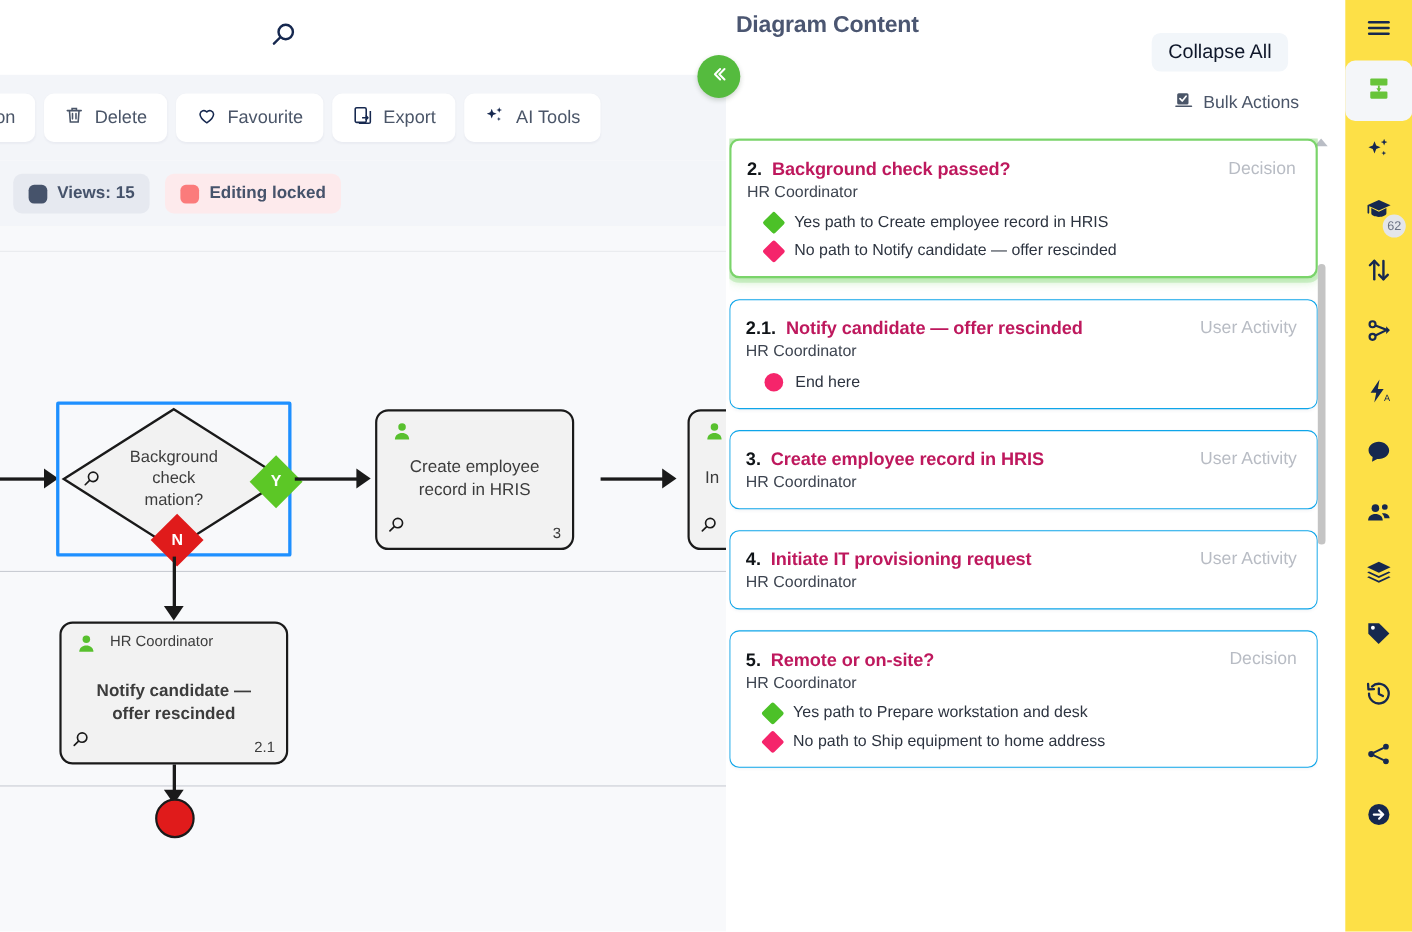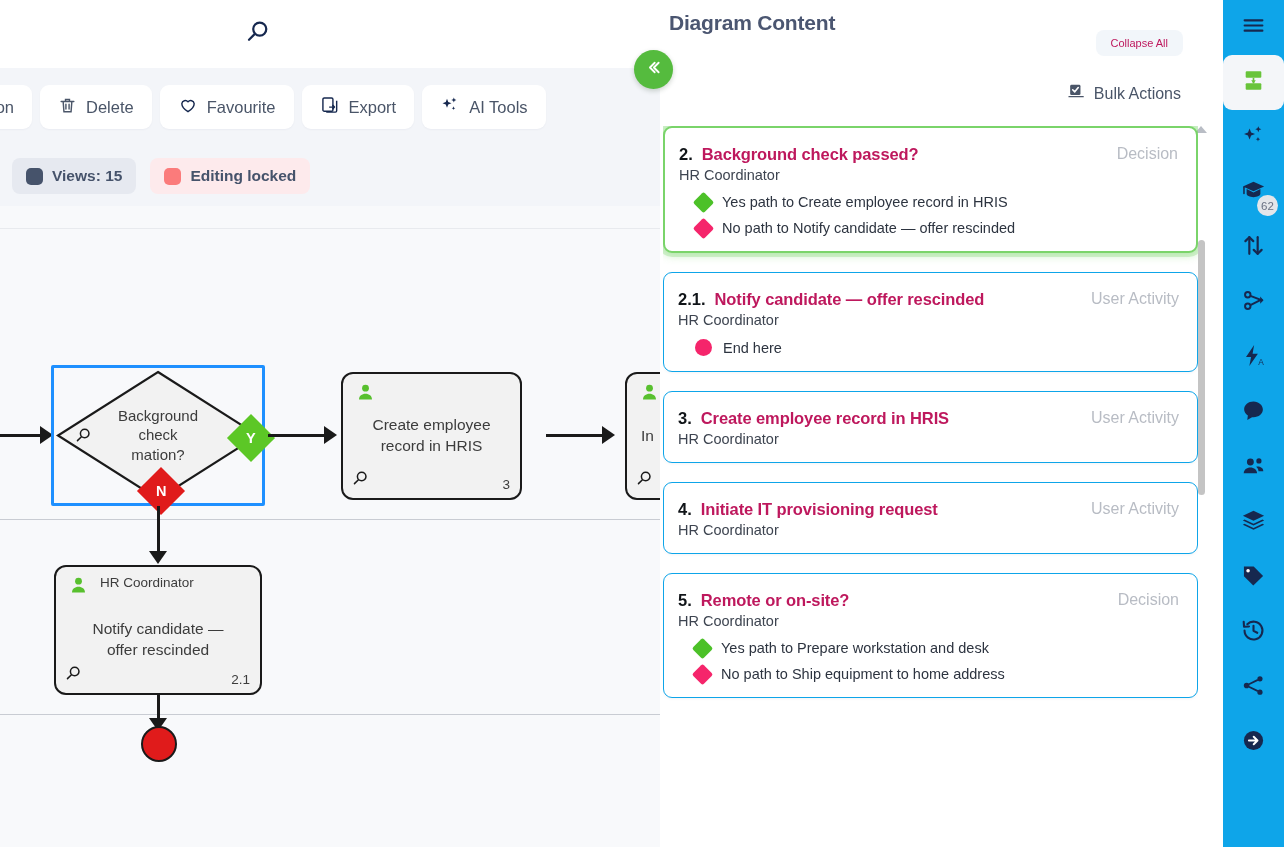--- a/index.html
+++ b/index.html
@@ -161,23 +161,23 @@
     position: absolute; left: 660px; top: 0;
     width: 563px; height: 847px;
     background: #ffffff;
   }
   #panel-title {
     position: absolute; left: 9px; top: 11px;
     font-size: 21px; font-weight: bold; color: #4b5671;
     letter-spacing: -.2px;
   }
   #collapse-all-btn {
-    position: absolute; right: 40px; top: 30px;
+    position: absolute; right: 52px; top: 30px;
     background: #f2f6fa; border-radius: 8px;
-    padding: 7px 15px; font-size: 11px; color: #be185d;
+    padding: 7px 15px; font-size: 18px; color: #0f172a;
     cursor: pointer;
   }
   #bulk-actions-btn {
     position: absolute; right: 42px; top: 82px;
     display: flex; align-items: center; gap: 8px;
     font-size: 16px; color: #4a5568; cursor: pointer;
   }
   #collapse-panel-btn {
     position: absolute; left: -26px; top: 50px;
     width: 39px; height: 39px; border-radius: 50%;
@@ -252,21 +252,21 @@
     border-left: 6px solid transparent;
     border-right: 6px solid transparent;
     border-bottom: 7px solid #b9bdc5;
     cursor: pointer;
   }
 
   
   #icon-rail {
     position: absolute; right: 0; top: 0;
     width: 61px; height: 847px;
-    background: #0ea5e9;
+    background: #fde047;
     display: flex; flex-direction: column; align-items: center;
   }
   .rail-btn {
     width: 61px; height: 55px;
     display: flex; align-items: center; justify-content: center;
     cursor: pointer; position: relative; flex: none;
   }
   .rail-btn.active { background: #f4f6f9; border-radius: 9px; }
   .rail-badge {
     position: absolute; right: 6px; bottom: 4px;
@@ -423,21 +423,21 @@
       <div class="arrow-d" style="left:149px; top:345px;"></div>
 
       <div class="node" id="node-notify">
         <span class="person">
           <svg width="21" height="21" viewBox="0 0 24 24" fill="#58c02e">
             <circle cx="12" cy="7" r="3.9"></circle>
               <path d="M4.6 20c0-4.1 3.3-6.6 7.4-6.6s7.4 2.5 7.4 6.6z"></path>
           </svg>
         </span>
         <span class="role">HR Coordinator</span>
-        <div class="title" style="top:58%;">
+        <div class="title" style="top:58%;font-weight:bold;">
           <div>Notify candidate —</div>
           <div>offer rescinded</div>
         </div>
         <span class="mag">
           <svg width="19" height="19" viewBox="0 0 24 24" fill="none" stroke="#1a1a1a" stroke-width="1.9" stroke-linecap="round">
             <circle cx="13.5" cy="9.5" r="5.4"></circle>
               <line x1="9.4" y1="13.5" x2="4.4" y2="18.5"></line>
           </svg>
         </span>
         <span class="num">2.1</span>

